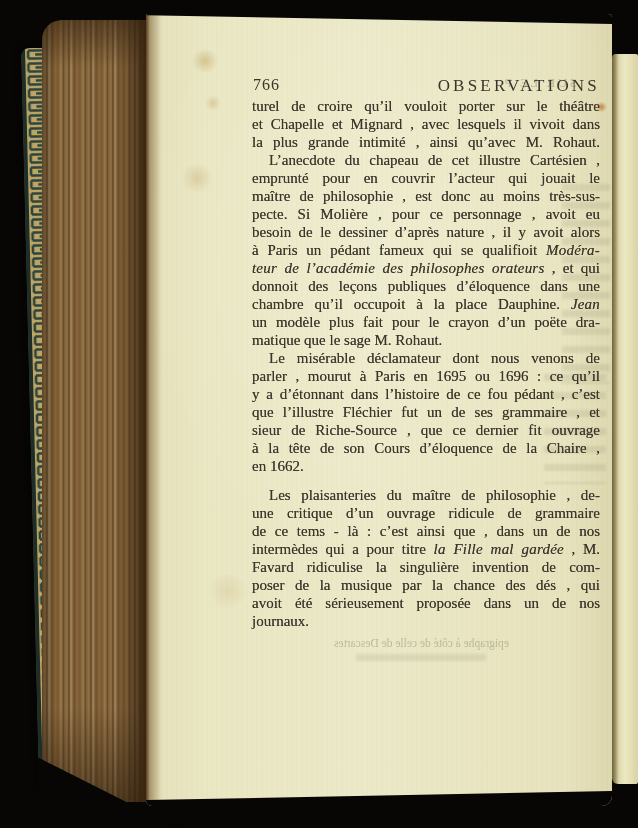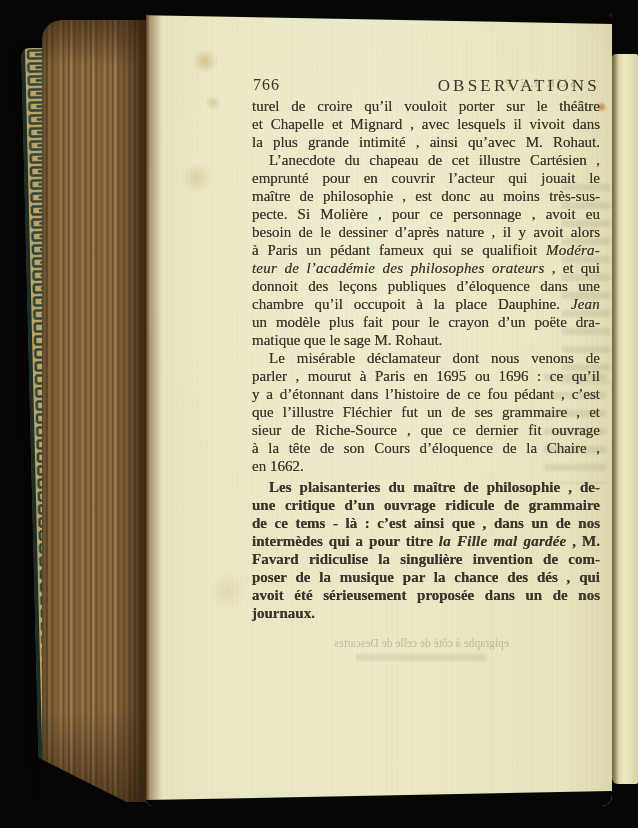--- a/index.html
+++ b/index.html
@@ -166,21 +166,21 @@
         </div>
         <div class="para">
           <div class="line indent"><span>Le misérable déclamateur dont nous venons de</span></div>
           <div class="line"><span>parler , mourut à Paris en 1695 ou 1696 : ce qu’il</span></div>
           <div class="line"><span>y a d’étonnant dans l’histoire de ce fou pédant , c’est</span></div>
           <div class="line"><span>que l’illustre Fléchier fut un de ses grammaire , et</span></div>
           <div class="line"><span>sieur de Riche-Source , que ce dernier fit ouvrage</span></div>
           <div class="line"><span>à la tête de son Cours d’éloquence de la Chaire ,</span></div>
           <div class="line last"><span>en 1662.</span></div>
         </div>
-        <div class="para" style="margin-top: 3px; font-weight: bold;">
+        <div class="para" style="margin-top: 11px;">
           <div class="line indent"><span>Les plaisanteries du maître de philosophie , de-</span></div>
           <div class="line"><span>une critique d’un ouvrage ridicule de grammaire</span></div>
           <div class="line"><span>de ce tems - là : c’est ainsi que , dans un de nos</span></div>
           <div class="line"><span>intermèdes qui a pour titre </span><span class="it">la Fille mal gardée</span><span> , M.</span></div>
           <div class="line"><span>Favard ridiculise la singulière invention de com-</span></div>
           <div class="line"><span>poser de la musique par la chance des dés , qui</span></div>
           <div class="line"><span>avoit été sérieusement proposée dans un de nos</span></div>
           <div class="line last"><span>journaux.</span></div>
         </div>
       </div>

